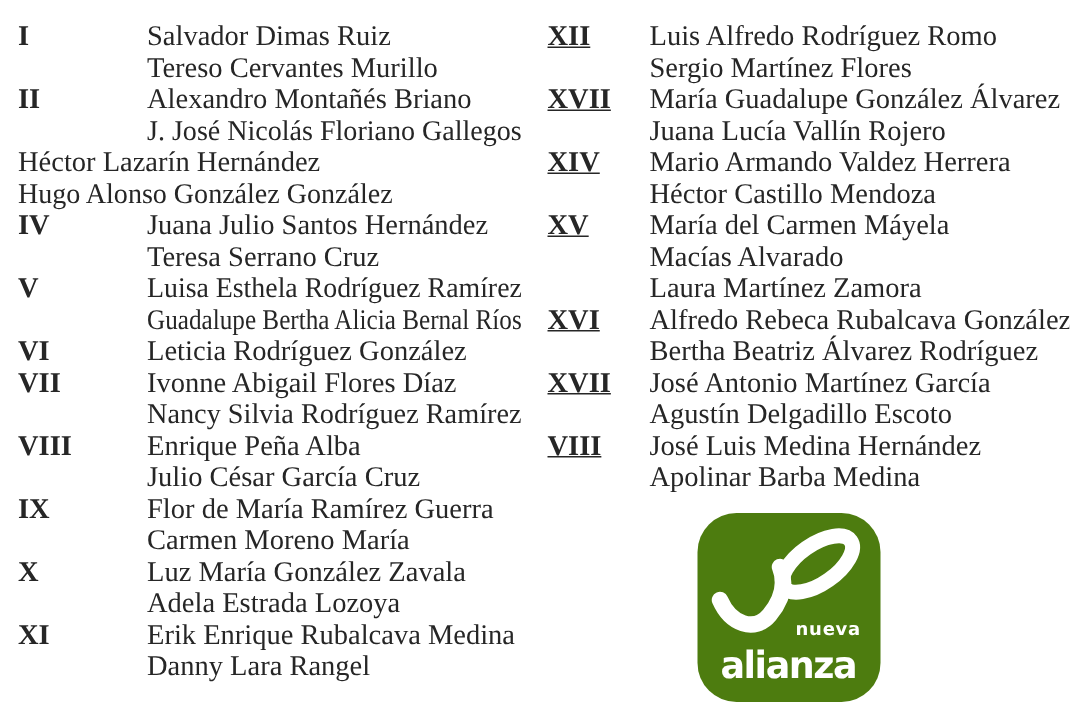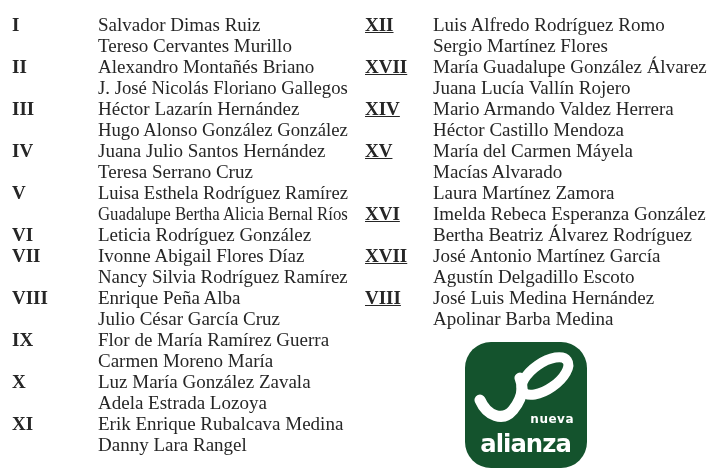--- a/index.html
+++ b/index.html
@@ -104,21 +104,20 @@
           </div>
         </div>
         <div class="entry">
           <div class="numeral">II</div>
           <div class="names">
             <div class="name-line"><span class="fit">Alexandro Montañés Briano</span></div>
             <div class="name-line"><span class="fit" style="transform: scaleX(0.984252);">J. José Nicolás Floriano Gallegos</span></div>
           </div>
         </div>
         <div class="entry">
-          <div class="numeral">III</div>
           <div class="names">
             <div class="name-line"><span class="fit">Héctor Lazarín Hernández</span></div>
             <div class="name-line"><span class="fit" style="transform: scaleX(0.984252);">Hugo Alonso González González</span></div>
           </div>
         </div>
         <div class="entry">
           <div class="numeral">IV</div>
           <div class="names">
             <div class="name-line"><span class="fit">Juana Julio Santos Hernández</span></div>
             <div class="name-line"><span class="fit">Teresa Serrano Cruz</span></div>
@@ -201,41 +200,41 @@
             <div class="numeral">XV</div>
             <div class="names">
               <div class="name-line"><span class="fit">María del Carmen Máyela</span></div>
               <div class="name-line"><span class="fit">Macías Alvarado</span></div>
               <div class="name-line"><span class="fit">Laura Martínez Zamora</span></div>
             </div>
           </div>
           <div class="entry">
             <div class="numeral">XVI</div>
             <div class="names">
-              <div class="name-line"><span class="fit">Imelda Rebeca Esperanza González</span></div>
+              <div class="name-line"><span class="fit">Alfredo Rebeca Rubalcava González</span></div>
               <div class="name-line"><span class="fit">Bertha Beatriz Álvarez Rodríguez</span></div>
             </div>
           </div>
           <div class="entry">
             <div class="numeral">XVII</div>
             <div class="names">
               <div class="name-line"><span class="fit">José Antonio Martínez García</span></div>
               <div class="name-line"><span class="fit">Agustín Delgadillo Escoto</span></div>
             </div>
           </div>
           <div class="entry">
             <div class="numeral">VIII</div>
             <div class="names">
               <div class="name-line"><span class="fit">José Luis Medina Hernández</span></div>
               <div class="name-line"><span class="fit">Apolinar Barba Medina</span></div>
             </div>
           </div>
         </div>
 
-      <div class="logo" style="background: #14532d;">
+      <div class="logo" style="background: #4d7c0f;">
         <svg class="logo-swoosh" viewBox="0 0 122 92" xmlns="http://www.w3.org/2000/svg" aria-hidden="true">
           <g transform="rotate(-35 80 32)">
             <ellipse cx="80" cy="32" rx="27" ry="13" fill="none" stroke="#ffffff" stroke-width="10"></ellipse>
           </g>
           <path d="M15,56 C22,72 38,78 48,66 C57,55 59,44 55,34" fill="none" stroke="#ffffff" stroke-width="11" stroke-linecap="round"></path>
         </svg>
         <div class="logo-nueva">nueva</div>
         <div class="logo-alianza"><span class="fit fit-center" style="transform: scaleX(0.972477);">alianza</span></div>
       </div>
     </div>

